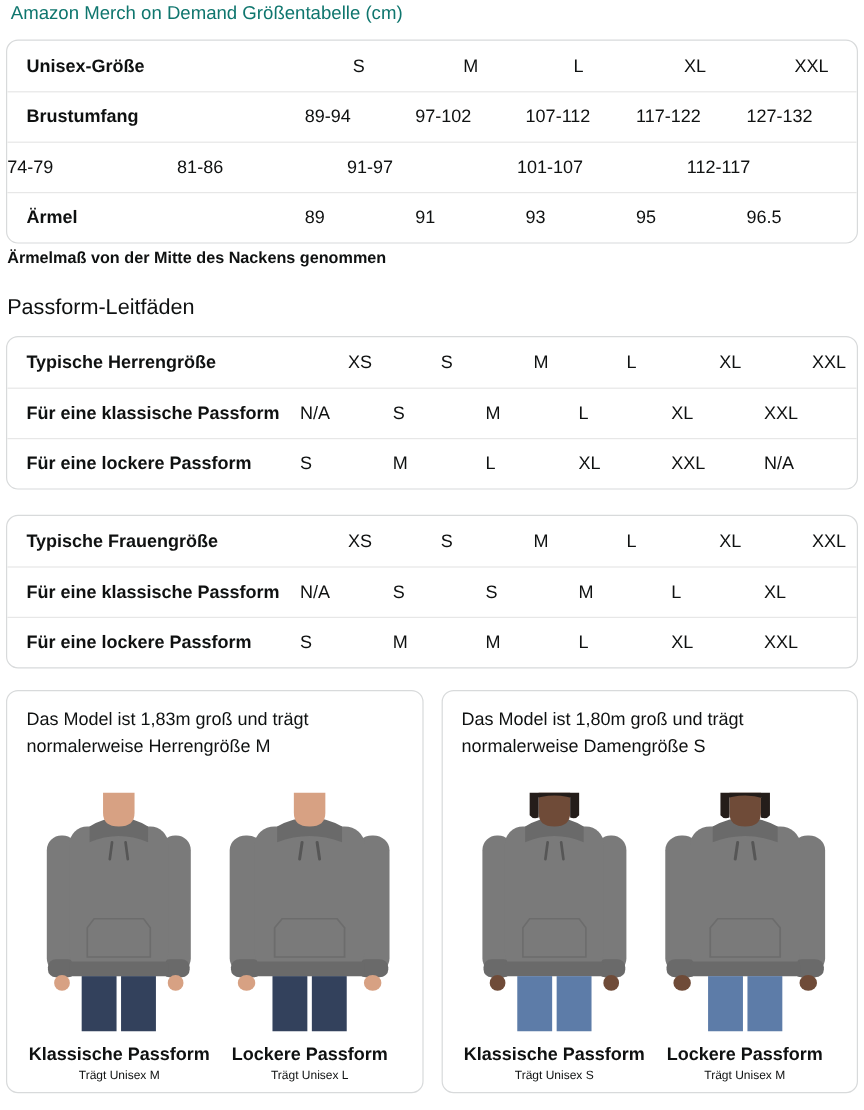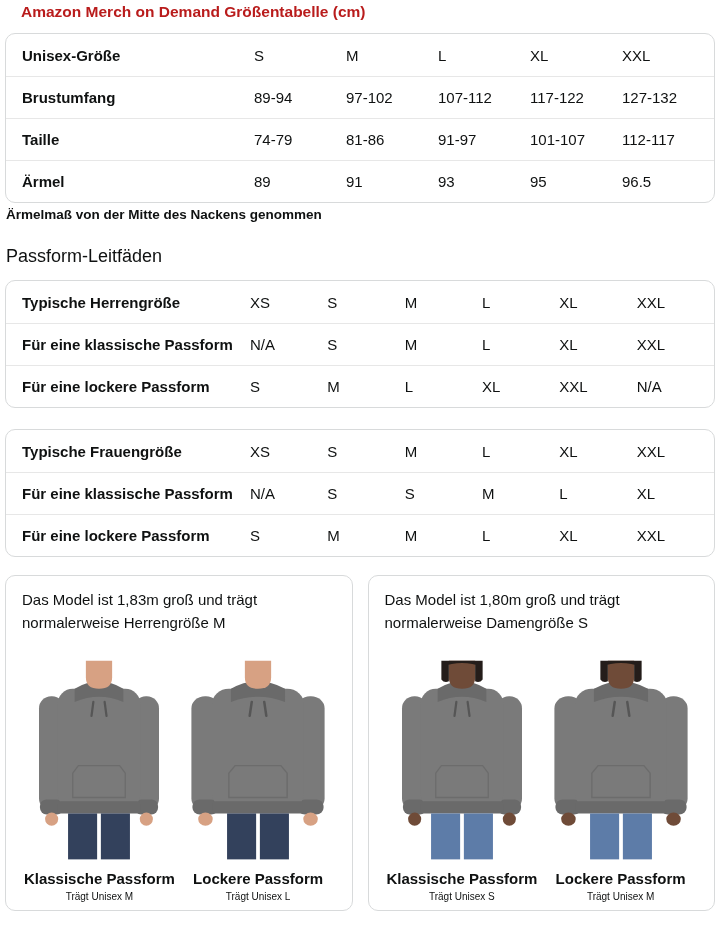--- a/index.html
+++ b/index.html
@@ -3,25 +3,25 @@
 <meta charset="utf-8">
 <style>
   * { box-sizing: border-box; }
   html,body { margin:0; padding:0; }
   body {
     width:720px; height:925px; overflow:hidden;
     background:#ffffff; color:#0f1111;
     font-family:"Liberation Sans","DejaVu Sans",sans-serif;
   }
   .page { padding:1px 5px 0 5px; }
-  .title { font-size:15.5px; font-weight:700; margin:2px 0 12px 16px; color:#b91c1c; }
+  .title { font-size:15.5px; font-weight:400; margin:2px 0 12px 4px; color:#0f766e; }
 
   .tbl { border:1px solid #d8dadb; border-radius:10px; background:#fff; overflow:hidden; }
   .tr { display:flex; align-items:center; min-height:42px; border-top:1px solid #e7e7e7; font-size:15px; }
-  .tr:first-child { border-top:0; }
+  .tr:first-child { border-top:0;gap:40px; }
   .tl { flex:0 0 248px; padding-left:16px; font-weight:700; }
   .td { flex:1; text-align:left; font-weight:400; }
   .cols6 .tl { flex-basis:244px; }
 
   .footnote { font-size:13.5px; margin:4px 0 0 1px; font-weight:700; }
   .section-heading { font-size:18px; font-weight:400; margin:24px 0 13px 1px; }
   .gap-tbl { margin-top:21px; }
 
   .cards { display:flex; gap:15px; margin-top:18px; }
   .card { flex:1; height:336px; border:1px solid #d8dadb; border-radius:10px;
@@ -64,21 +64,20 @@
     </div>
     <div class="tr">
       <div class="tl">Brustumfang</div>
       <div class="td">89-94</div>
       <div class="td">97-102</div>
       <div class="td">107-112</div>
       <div class="td">117-122</div>
       <div class="td">127-132</div>
     </div>
     <div class="tr">
-      <div class="tl">Taille</div>
       <div class="td">74-79</div>
       <div class="td">81-86</div>
       <div class="td">91-97</div>
       <div class="td">101-107</div>
       <div class="td">112-117</div>
     </div>
     <div class="tr">
       <div class="tl">Ärmel</div>
       <div class="td">89</div>
       <div class="td">91</div>

